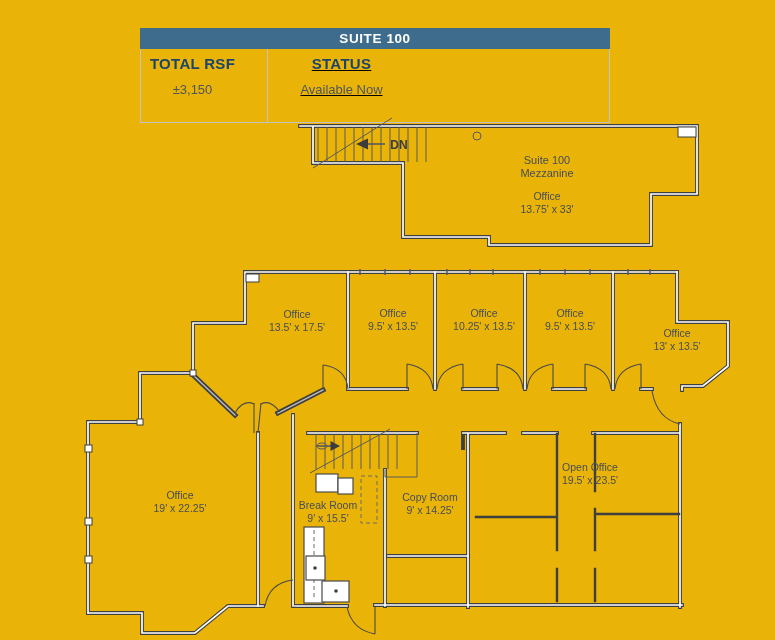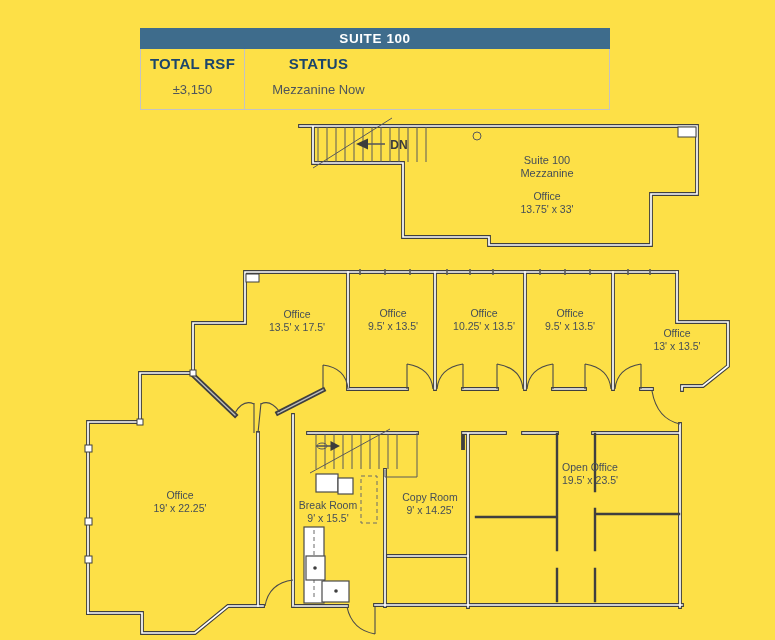--- a/index.html
+++ b/index.html
@@ -1,27 +1,27 @@
 <!DOCTYPE html>
 <html><head>
 <meta charset="utf-8">
 <style>
   html,body{margin:0;padding:0;background:#ffffff;}
-  #stage{position:relative;width:775px;height:640px;background:#fde047;overflow:hidden;
+  #stage{position:relative;width:775px;height:640px;background:#eab308;overflow:hidden;
          font-family:"Liberation Sans",sans-serif;}
   
   #suite-table{position:absolute;left:140px;top:28px;width:470px;}
   .title-bar{height:21px;background:#3E6C8C;color:#ffffff;display:flex;align-items:center;
              justify-content:center;font-size:13.5px;font-weight:bold;letter-spacing:.6px;}
-  .cells{display:flex;border:1px solid #c3c3c3;border-top:none;height:61px;box-sizing:border-box;}
+  .cells{display:flex;border:1px solid #c3c3c3;border-top:none;height:74px;box-sizing:border-box;gap:23px;}
   .cell{box-sizing:border-box;text-align:center;padding-top:6px;}
   .cell+.cell{border-left:1px solid #c3c3c3;}
   .cell.c0{width:103px;}
   .cell.c1{width:219px;}
-  .cell.c2{width:148px;}
+  .cell.c2{width:148px;text-decoration:underline;}
   .cell-label{color:#1B456B;font-weight:bold;font-size:15px;letter-spacing:.3px;}
   .cell-value{color:#4E555B;font-size:13px;margin-top:10px;}
   
   #plan{position:absolute;left:0;top:0;}
   .wallO{stroke:#3f3f3f;stroke-width:3.8;fill:none;stroke-linecap:square;}
   .wallI{stroke:#ffffff;stroke-width:1.7;fill:none;stroke-linecap:square;}
   .diagO{stroke:#3f3f3f;stroke-width:5;fill:none;stroke-linecap:square;}
   .diagI{stroke:#bdbdbd;stroke-width:1.4;fill:none;stroke-linecap:square;}
   .thin{stroke:#5a5a5a;stroke-width:1;fill:none;}
   .part{stroke:#3f3f3f;stroke-width:2.4;fill:none;stroke-linecap:square;}
@@ -41,21 +41,21 @@
 
   <div id="suite-table">
     <div class="title-bar">SUITE 100</div>
     <div class="cells">
       <div class="cell c0">
         <div class="cell-label">TOTAL RSF</div>
         <div class="cell-value">±3,150</div>
       </div>
       <div class="cell c2">
         <div class="cell-label">STATUS</div>
-        <div class="cell-value">Mezzanine Now</div>
+        <div class="cell-value">Available Now</div>
       </div>
     </div>
   </div>
 
   <svg id="plan" width="775" height="640" viewBox="0 0 775 640">
 
     <g>
       <path class="wallO" d="M300,126 H697 V194 H651 V245 H489 V237 H403 V163 H313 V126"></path>
       <path class="wallO" d="M677,272 H245 V323 H193 V373 H140 V422 H88 V613"></path>
       <path class="wallO" d="M350,389 H407 M463,389 H497 M553,389 H585 M641,389 H652"></path>

